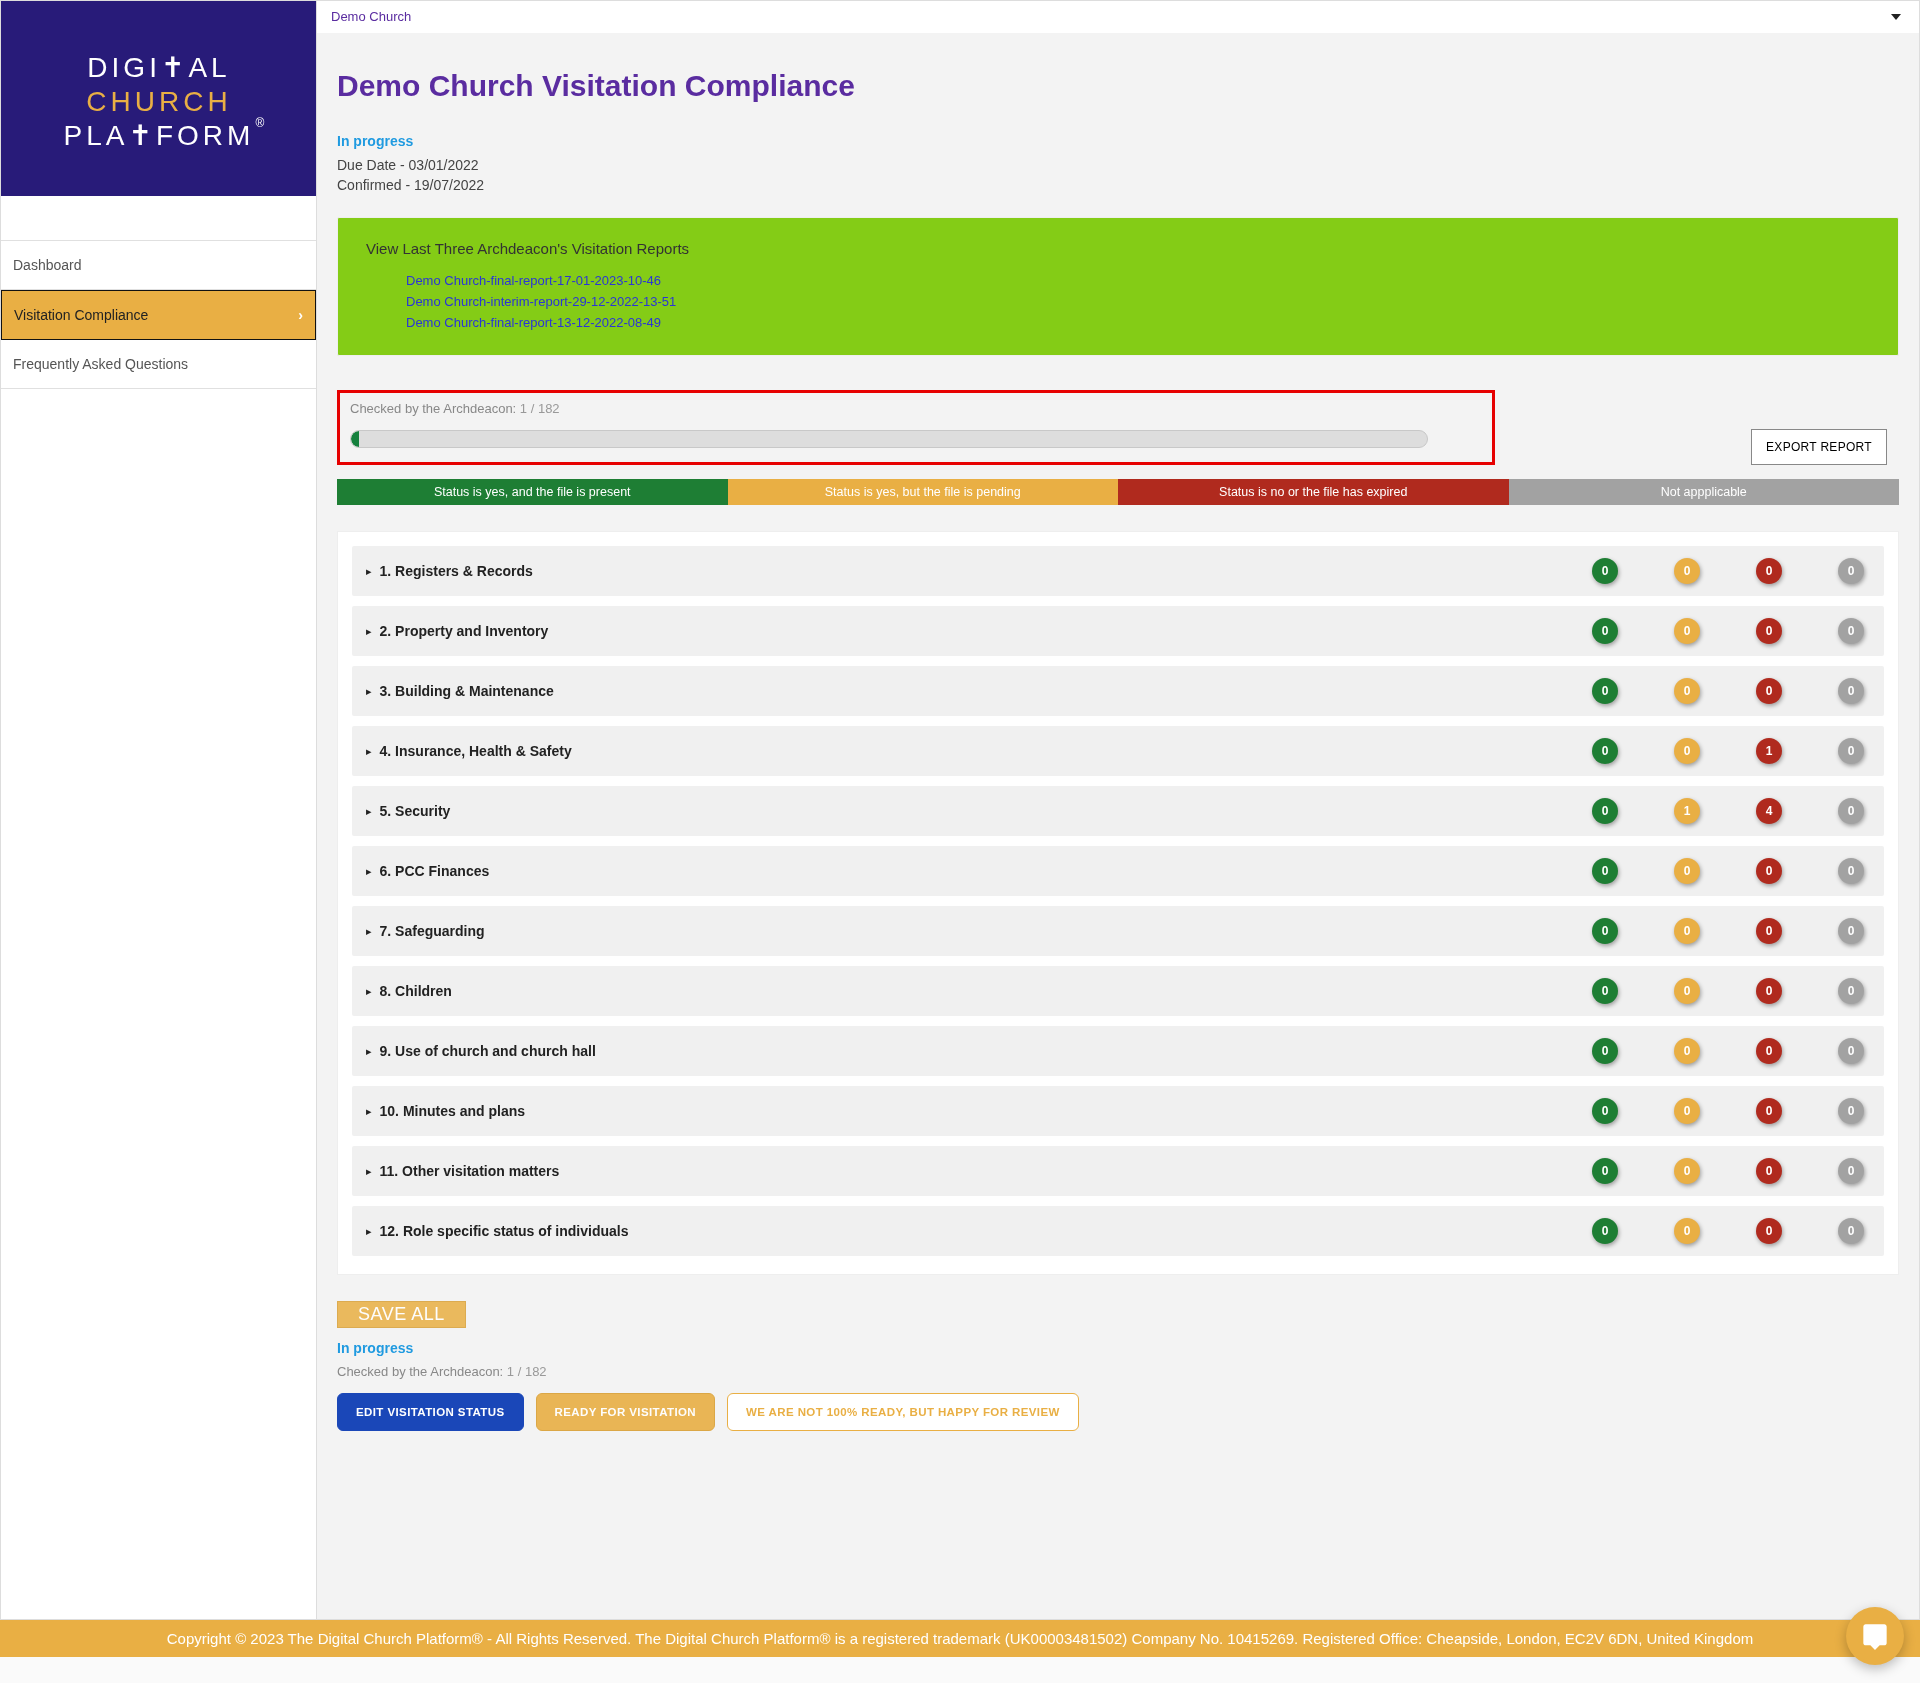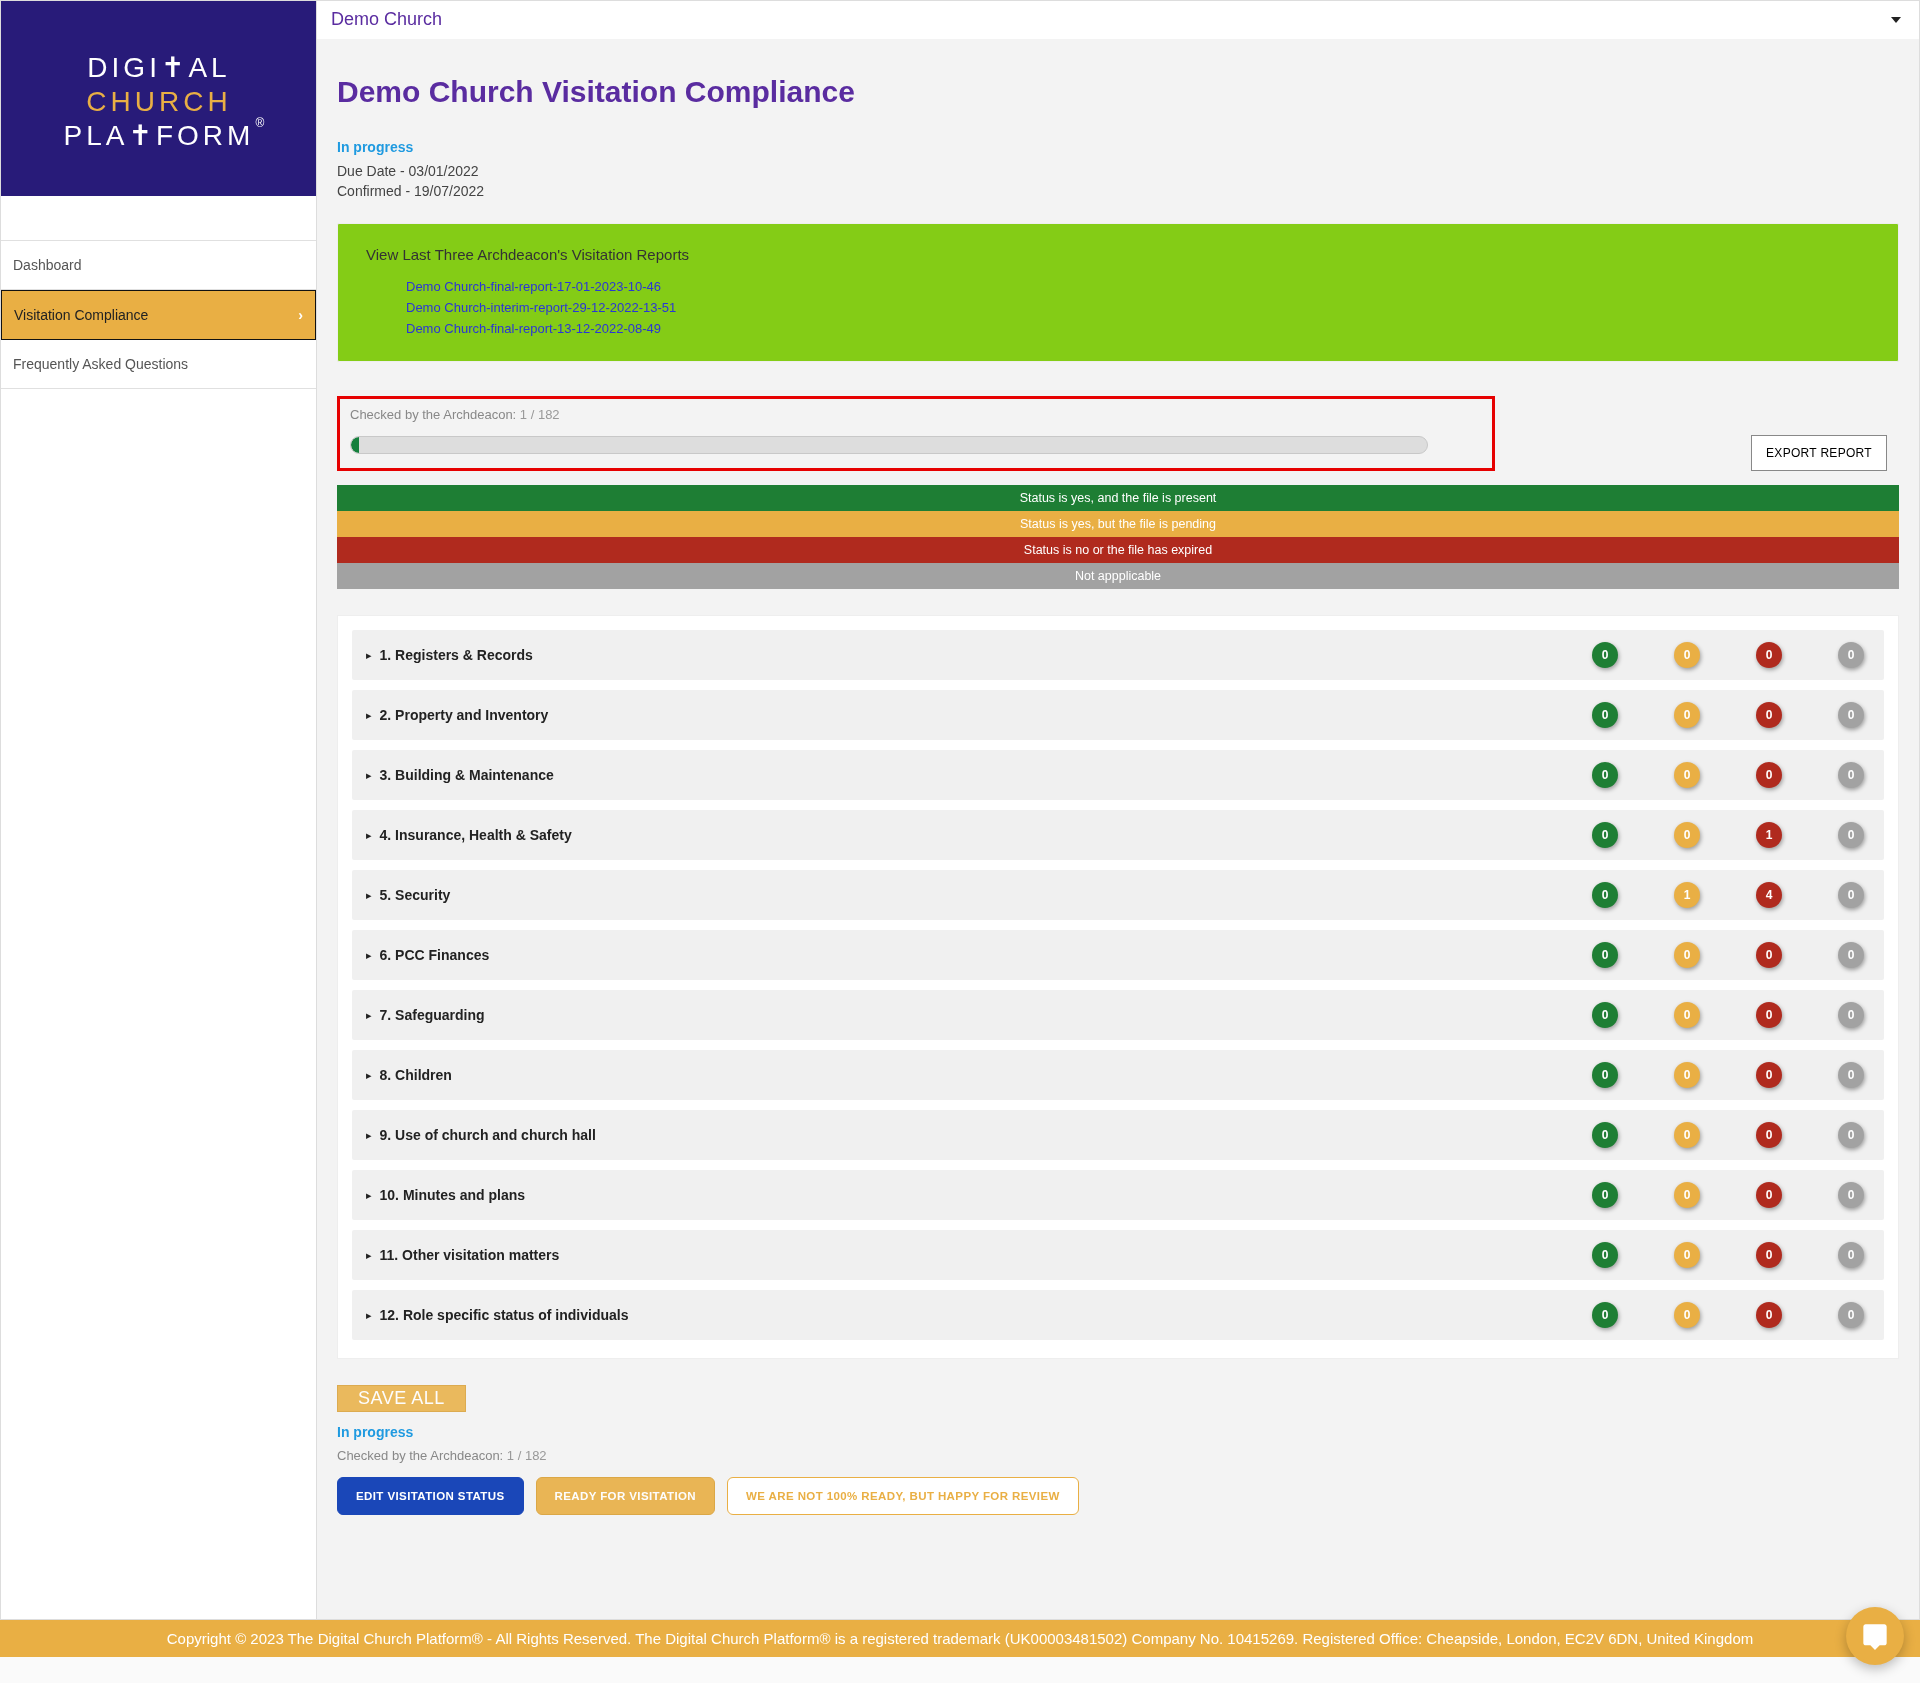--- a/index.html
+++ b/index.html
@@ -13,21 +13,21 @@
 .sidebar .logo-box svg text { font-family: "Segoe UI", Arial, sans-serif; font-weight: 400; letter-spacing: 4px; }
 .sidebar-nav { border-top: 1px solid #e0e0e0; }
 .sidebar-nav .nav-item { display: flex; align-items: center; justify-content: space-between; padding: 16px 12px; font-size: 14px; color: #555; border-bottom: 1px solid #e0e0e0; cursor: pointer; }
 .sidebar-nav .nav-item.active { background: #E9AF44; color: #222; border: 1px solid #111; }
 .sidebar-nav .nav-item.active .chev { display: inline-block; }
 .sidebar-nav .nav-item .chev { display: none; color: #fff; font-weight: bold; }
 
 .main { flex: 1; background: #fff; display: flex; flex-direction: column; }
 
 .topbar { display: flex; align-items: center; justify-content: space-between; padding: 8px 18px 8px 14px; border-bottom: 1px solid transparent; }
-.topbar .breadcrumb { color: #5a2ca0; font-size: 18px; }
+.topbar .breadcrumb { color: #5a2ca0; font-size: 13px; }
 .topbar .dropdown-caret { width: 0; height: 0; border-left: 5px solid transparent; border-right: 5px solid transparent; border-top: 6px solid #222; cursor: pointer; }
 
 .content { background: #f3f3f3; flex: 1; padding: 20px 20px 28px 20px; }
 
 .page-title { font-size: 30px; color: #5a2ca0; font-weight: 600; margin: 16px 0 30px 0; }
 .status-line { color: #1f9ae0; font-size: 14px; font-weight: 600; margin-bottom: 8px; }
 .meta-line { font-size: 14px; color: #444; margin-bottom: 4px; }
 
 .reports-card { background: #84cc16; border: 1px solid #eee; border-radius: 2px; padding: 22px 28px; margin: 24px 0 34px 0; }
 .reports-card h3 { font-size: 15px; font-weight: 400; color: #333; margin-bottom: 14px; }
@@ -37,21 +37,21 @@
 .progress-row { display: flex; align-items: flex-end; gap: 26px; margin-bottom: 14px; }
 .progress-block { flex: 0 0 1158px; border: 3px solid #e60000; padding: 8px 10px 14px 10px; background: #f3f3f3; }
 .progress-label { font-size: 13px; color: #888; }
 .progress-label .count { color: #999; }
 .progress-bar-outer { margin-top: 14px; width: 1078px; height: 18px; background: #ddd; border-radius: 12px; position: relative; overflow: hidden; border: 1px solid #c8c8c8; }
 .progress-bar-inner { position: absolute; left: 0; top: 0; bottom: 0; width: 8px; background: #15803d; border-radius: 12px 0 0 12px; }
 
 .export-btn-wrap { flex: 1; display: flex; justify-content: flex-end; }
 .export-btn { background: #fff; border: 1px solid #888; padding: 10px 14px; font-size: 12px; letter-spacing: 0.3px; cursor: pointer; margin-right: 12px; }
 
-.status-legend { display: flex; width: 100%; margin-bottom: 26px; flex-direction: column; }
+.status-legend { display: flex; width: 100%; margin-bottom: 26px; }
 .status-legend .leg { flex: 1; text-align: center; padding: 6px 4px; font-size: 12.5px; color: #fff; }
 .leg.green  { background: #1E7E34; }
 .leg.yellow { background: #E9AF44; }
 .leg.red    { background: #B02A1E; }
 .leg.grey   { background: #A2A2A2; }
 
 .sections-card { background: #fff; border: 1px solid #eee; padding: 14px 14px 8px 14px; margin-bottom: 26px; }
 .section-row { display: flex; align-items: center; background: #f0f0f0; border-radius: 2px; padding: 12px 14px; margin-bottom: 10px; cursor: pointer; }
 .section-row .disclosure { font-size: 11px; color: #222; margin-right: 8px; }
 .section-row .label { font-size: 14px; color: #222; font-weight: 600; flex: 1; }

